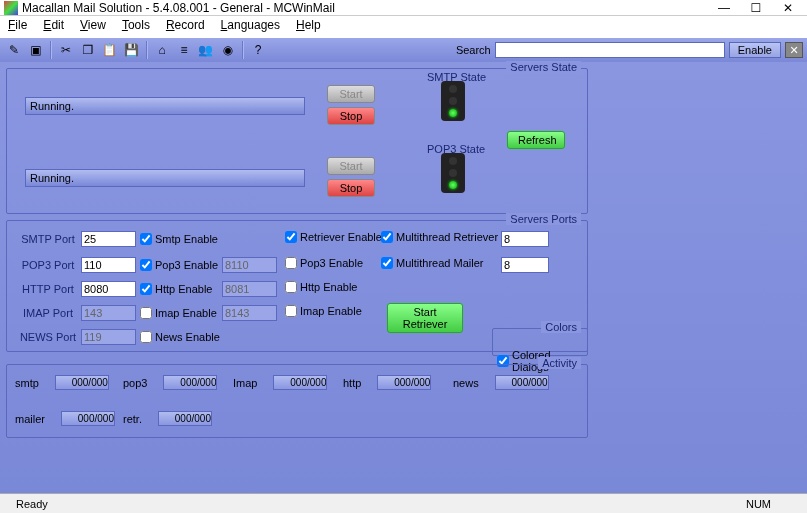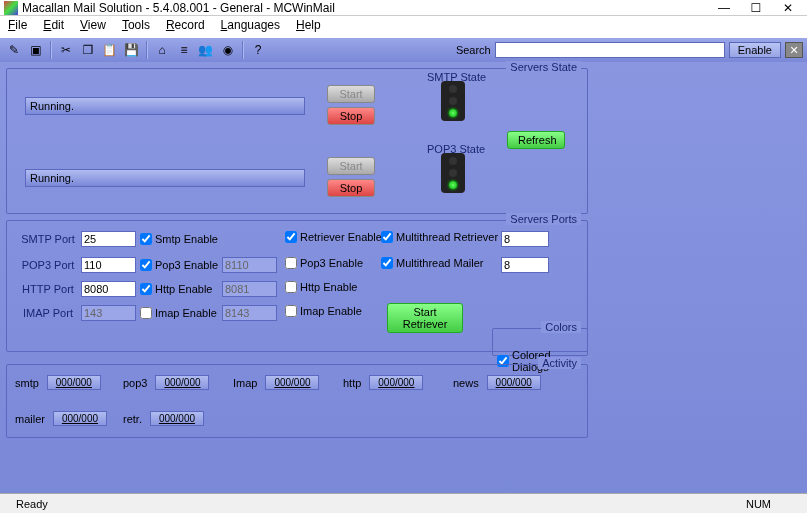--- a/index.html
+++ b/index.html
@@ -32,22 +32,22 @@
 .traffic { width: 24px; height: 40px; background: #222; border-radius: 4px; position: absolute; display: flex; flex-direction: column; align-items: center; justify-content: space-around; padding: 2px; }
 .light { width: 8px; height: 8px; border-radius: 50%; background: #333; }
 .light.green { background: radial-gradient(#6f6,#0a0); box-shadow: 0 0 3px #0f0; }
 .state-label { position: absolute; font-size: 11px; color: #1a2670; }
 .port-row { position: absolute; display: flex; align-items: center; gap: 4px; }
 .port-label { width: 58px; font-size: 11px; color: #1a2670; text-align: center; }
 .port-input { width: 55px; height: 16px; border: 1px solid #5a68c0; background: #fff; font-size: 11px; padding: 0 2px; }
 .port-input.disabled { background: #9aa6e8; color: #666; }
 .chk { display: inline-flex; align-items: center; gap: 3px; font-size: 11px; color: #000; }
 .chk input { width: 12px; height: 12px; }
-.activity-input { width: 54px; height: 15px; background: linear-gradient(#b0bcf0,#8a96e0); border: 1px solid #5a68c0; font-size: 10px; text-align: center; text-decoration: underline; }
-.act-item { position: absolute; display: flex; align-items: center; gap: 8px; font-size: 11px; }
+.activity-input { width: 54px; height: 15px; background: linear-gradient(#b0bcf0,#8a96e0); border: 1px solid #5a68c0; font-size: 10px; text-align: right; }
+.act-item { position: absolute; display: flex; align-items: center; gap: 16px; font-size: 11px; }
 .statusbar { height: 20px; background: #f0f0f0; border-top: 1px solid #aaa; display: flex; align-items: center; padding: 0 16px; font-size: 11px; }
 .statusbar-right { margin-left: auto; display: flex; gap: 20px; padding-right: 20px; }
 </style>
 </head>
 <body>
 
 <div class="titlebar">
   <div class="titlebar-icon"></div>
   <div class="titlebar-text">Macallan Mail Solution - 5.4.08.001 - General - MCWinMail</div>
   <div class="titlebar-btns">
@@ -180,20 +180,28 @@
           <span>Imap Enable</span>
         </label>
     </div>
     <input class="port-input disabled" style="position: absolute; left: 215px; top: 84px;" value="8143">
     <label class="chk" style="position:absolute; left:278px; top:84px;">
         <input type="checkbox" style="">
         <span>Imap Enable</span>
       </label>
     <div class="btn btn-retriever" style="left:380px; top:82px; width:76px;">Start Retriever</div>
 
+    <div class="port-row" style="left:12px; top:108px;">
+      <span class="port-label">NEWS Port</span>
+      <input class="port-input disabled" value="119" style="">
+      <label class="chk">
+          <input type="checkbox" style="">
+          <span>News Enable</span>
+        </label>
+    </div>
   </div>
 
   <div class="group" style="left:492px; top:266px; width:96px; height:28px;">
     <div class="group-title">Colors</div>
     <label class="chk" style="position:absolute; left:4px; top:20px;">
         <input type="checkbox" checked="" style="">
         <span>Colored Dialogs</span>
       </label>
   </div>
 

